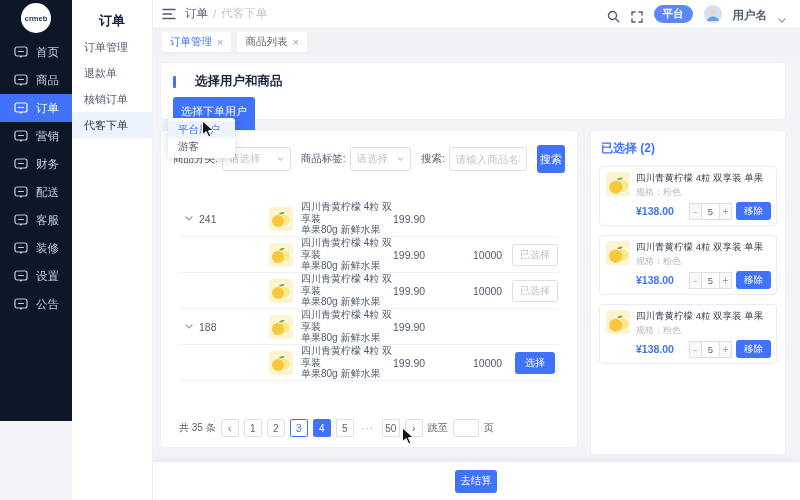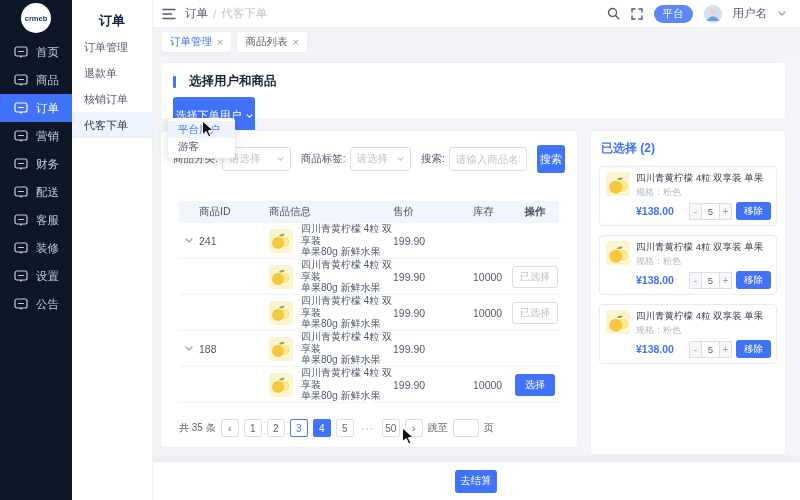--- a/index.html
+++ b/index.html
@@ -1,21 +1,21 @@
 <!DOCTYPE html>
 <html><head>
 <meta charset="utf-8">
 <style>
   * { margin:0; padding:0; box-sizing:border-box; }
   html,body { width:800px; height:500px; overflow:hidden; }
   body { font-family:"Liberation Sans","DejaVu Sans",sans-serif; background:#f2f4f8; color:#303133; }
   .app { position:relative; width:800px; height:500px; }
 
   
-  .nav-dark { position:absolute; left:0; top:0; width:72px; height:500px; background:#0d1728; z-index:20;text-align:right; }
+  .nav-dark { position:absolute; left:0; top:0; width:72px; height:421px; background:#0d1728; z-index:20;text-align:right; }
   .logo { position:absolute; left:21px; top:3px; width:30px; height:30px; border-radius:50%; background:#fff;
           display:flex; align-items:center; justify-content:center; font-size:7.5px; font-weight:bold; color:#16335b; }
   .nav-dark nav { position:absolute; top:38px; left:0; right:0; }
   .nav-item { height:28px; display:flex; align-items:center; padding-left:14px; gap:8px; cursor:pointer;
               color:#c3cbd9; font-size:11.5px; }
   .nav-item svg { flex:0 0 auto; }
   .nav-item.active { background:#4073fa; color:#fff; }
 
   
   .nav-light { position:absolute; left:72px; top:0; width:80px; height:500px; background:#fff; z-index:19;
@@ -24,41 +24,41 @@
   .sub-item { height:26px; line-height:26px; padding-left:12px; font-size:11px; color:#515a6e; cursor:pointer; }
   .sub-item.active { background:#edf3fe; color:#2d3748; }
 
   
   .main { position:absolute; left:152px; top:0; right:0; bottom:0; background:#f2f4f8; }
   .topbar { position:absolute; left:0; top:0; right:0; height:28px; background:#fff; display:flex; align-items:center;
             padding:0 14px 0 10px; border-bottom:1px solid #f0f1f4; }
   .crumb { display:flex; align-items:center; gap:5px; font-size:11.5px; margin-left:9px; }
   .crumb .sec { color:#515a6e; }
   .crumb .sep, .crumb .cur { color:#c0c4cc; }
-  .topbar-right { margin-left:auto; display:flex; align-items:center; gap:11px; }
+  .topbar-right { margin-left:auto; display:flex; align-items:flex-end; gap:11px;font-weight:bold; }
   .pill { background:#5b87f7; color:#fff; font-size:10.5px; padding:2px 9px; border-radius:9px; cursor:pointer; }
   .avatar { width:18px; height:18px; border-radius:50%; background:#cfe2fa; overflow:hidden; cursor:pointer; }
   .uname { font-size:11.5px; color:#515a6e; cursor:pointer; }
   .icon-btn { cursor:pointer; display:flex; align-items:center; }
 
   .tabbar { position:absolute; left:0; top:28px; right:0; height:28px; background:#f0f2f6; display:flex;
             align-items:center; gap:6px; padding-left:10px; }
   .tab { background:#fff; border-radius:3px; height:20px; display:flex; align-items:center; gap:5px;
          padding:0 8px; font-size:10.5px; color:#606266; cursor:pointer; box-shadow:0 1px 2px rgba(0,0,0,.03); }
   .tab.active { color:#4073fa; }
   .tab .x { color:#9aa0a8; font-size:11px; }
 
   .card { position:absolute; background:#fff; border-radius:4px; border:1px solid #eef0f5; }
   .card-user { left:8px; top:62px; width:626px; height:58px; }
-  .sec-title { display:flex; align-items:center; gap:13px; padding:10px 0 0 12px; font-size:12.5px; font-weight:bold; color:#17233d; }
+  .sec-title { display:flex; align-items:center; gap:19px; padding:10px 0 0 12px; font-size:12.5px; font-weight:bold; color:#17233d; }
   .sec-title .bar { width:3px; height:12px; background:#4073fa; border-radius:1px; }
   .btn-primary { background:#4073fa; color:#fff; border:none; border-radius:3px; font-size:11px; cursor:pointer;
                  display:inline-flex; align-items:center; justify-content:center; gap:4px;
                  font-family:"Liberation Sans",sans-serif; }
-  .btn-user { margin:7px 0 0 12px; width:82px; height:37px; }
+  .btn-user { margin:7px 0 0 12px; width:82px; height:37px;flex-direction:column; }
 
   .dropdown { position:absolute; left:16px; top:118px; width:67px; background:#fff; border-radius:3px; z-index:40;
               box-shadow:0 2px 10px rgba(0,0,0,.14); padding:3px 0; }
   .dd-item { height:17px; line-height:17px; font-size:10.5px; padding-left:10px; color:#515a6e; cursor:pointer; }
   .dd-item.active { background:#eef4ff; color:#4073fa; }
 
   
   .card-products { left:8px; top:130px; width:418px; height:318px; }
   .filters { display:flex; align-items:center; margin:14px 12px 0 12px; font-size:10.5px; color:#515a6e; gap:4px; }
   .filters .lbl { white-space:nowrap; }
@@ -306,28 +306,20 @@
           <svg width="7" height="4" viewBox="0 0 8 5">
               <path d="M1 1l3 3 3-3" fill="none" stroke="#c0c4cc" stroke-width="1.3" stroke-linecap="round"></path>
             </svg>
         </div>
         <span class="lbl">搜索:</span>
         <input class="inp-search" placeholder="请输入商品名称/ID" style="">
         <button class="btn-primary btn-search">搜索</button>
       </div>
 
       <div class="table">
-        <div class="thead">
-          <span></span>
-          <span>商品ID</span>
-          <span style="padding-left:8px">商品信息</span>
-          <span>售价</span>
-          <span style="padding-left:10px">库存</span>
-          <span class="op">操作</span>
-        </div>
 
         <div class="trow">
           <span class="exp">
               <svg width="8" height="5" viewBox="0 0 8 5">
                 <path d="M1 1l3 3 3-3" fill="none" stroke="#9aa0a8" stroke-width="1.2" stroke-linecap="round"></path>
               </svg>
             </span>
           <span>241</span>
           <span class="c-info">
               <span class="thumb"><svg width="24" height="24" viewBox="0 0 24 24">

